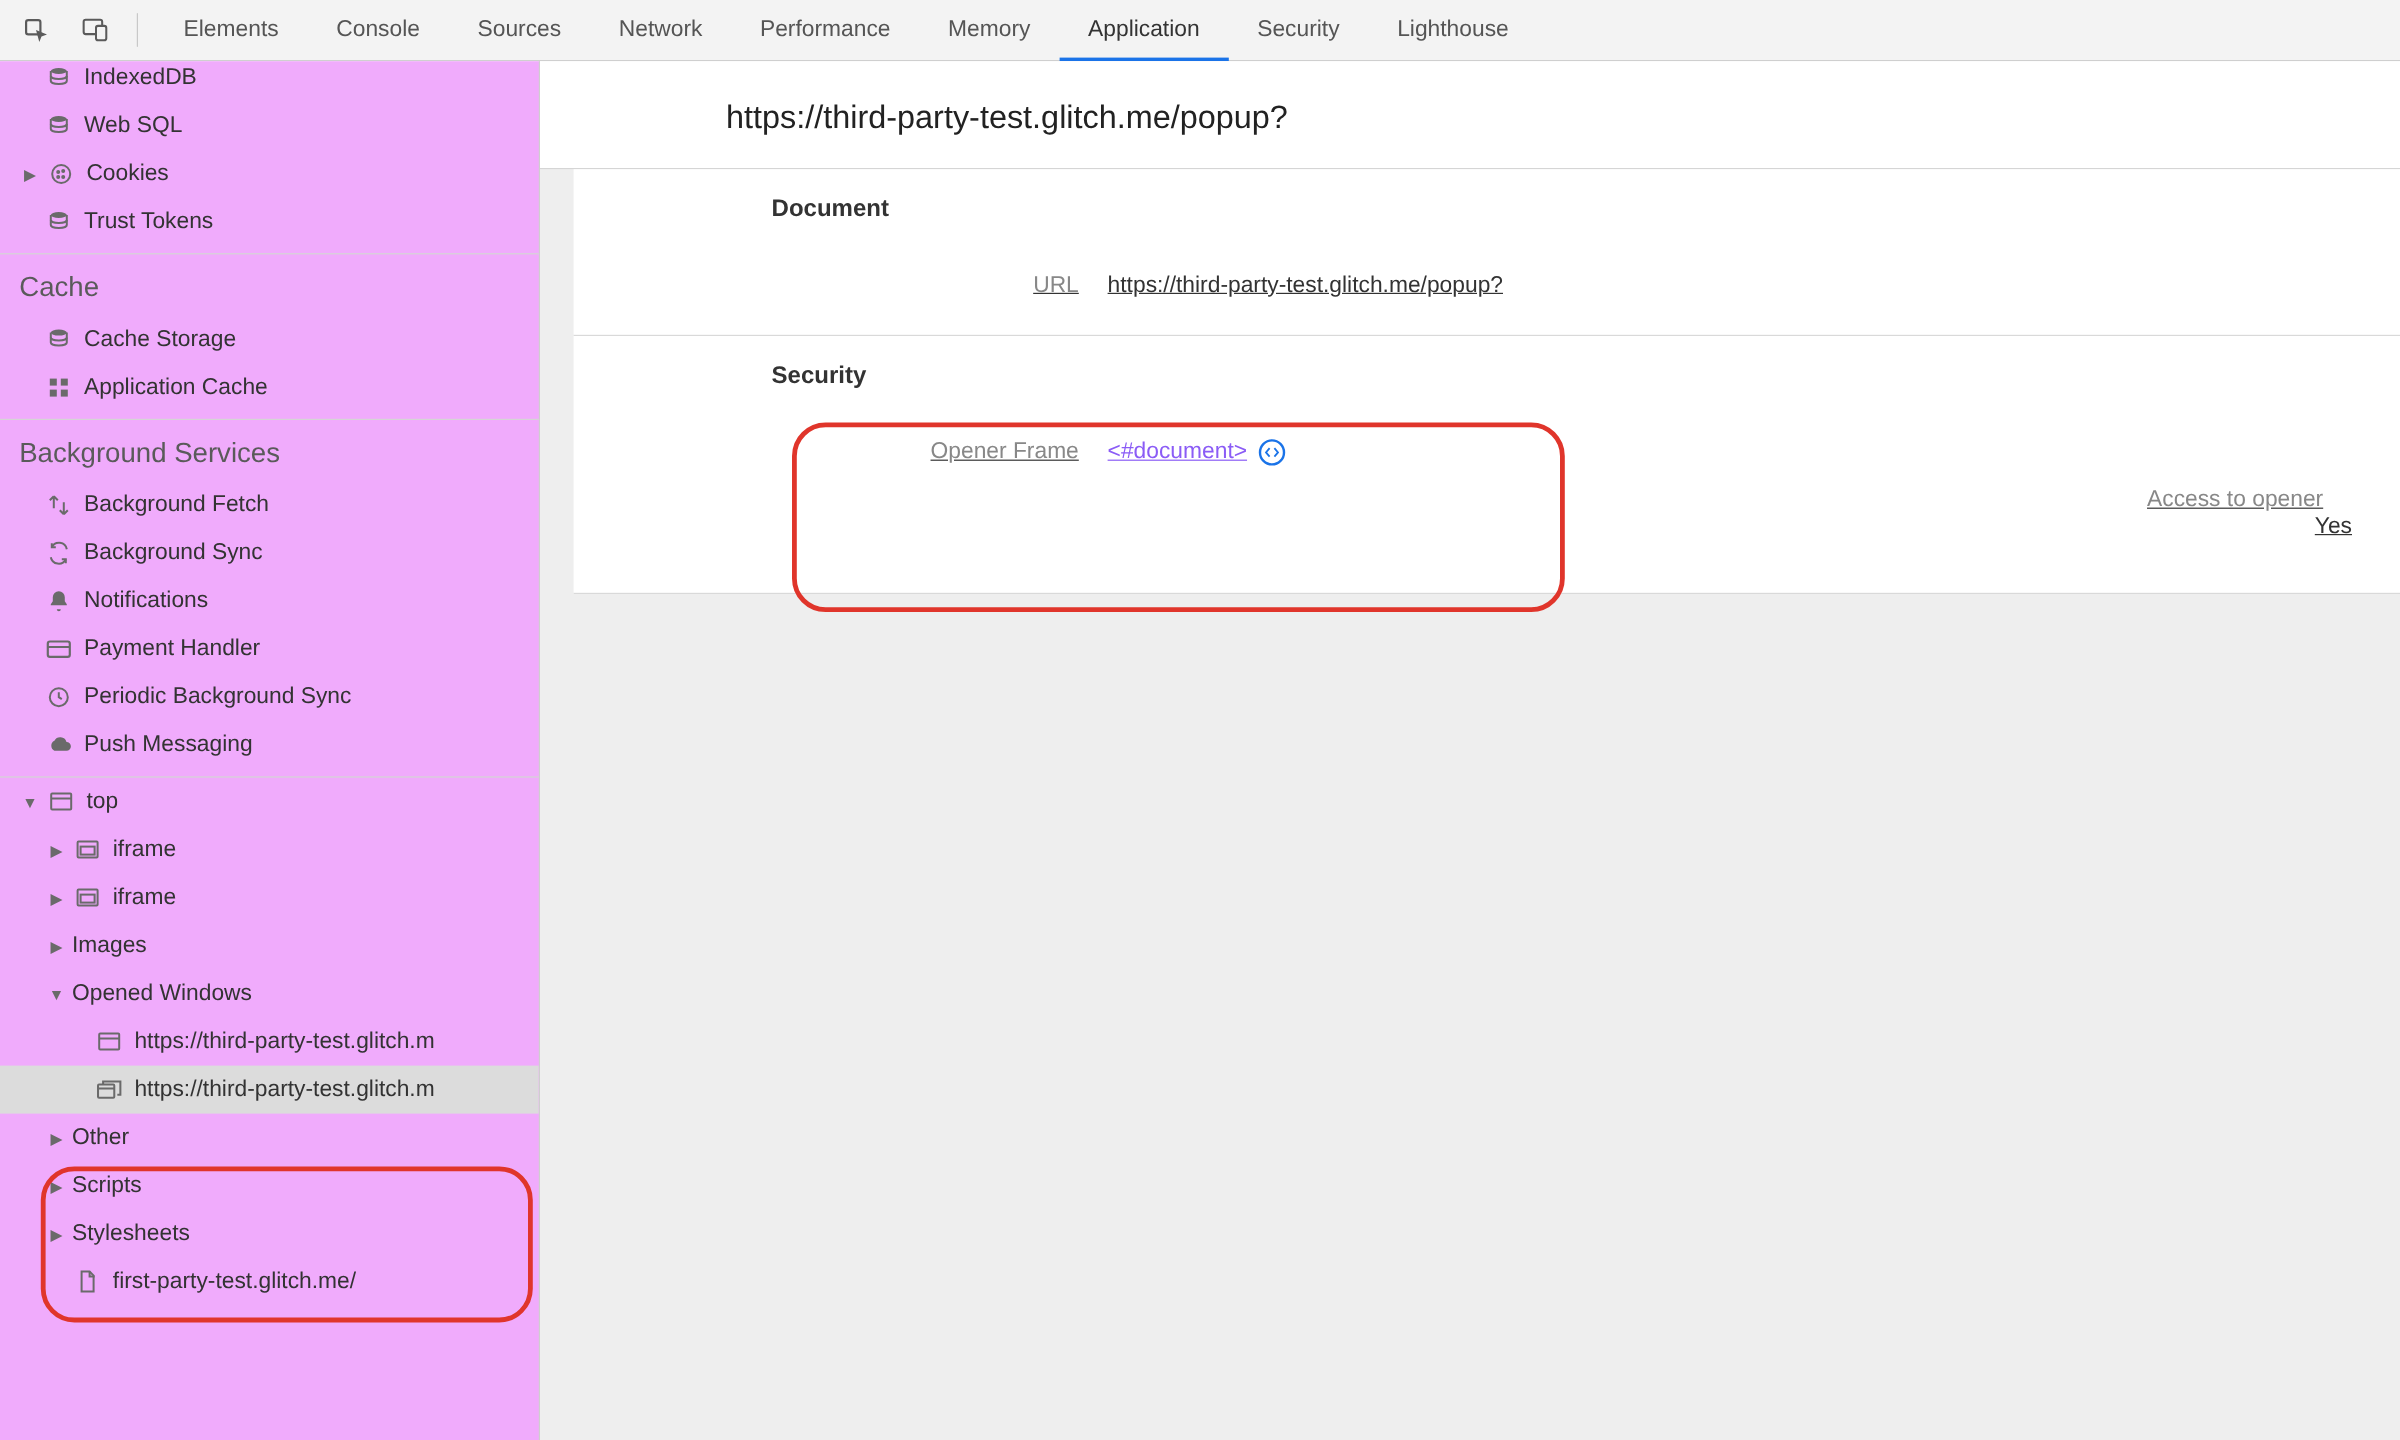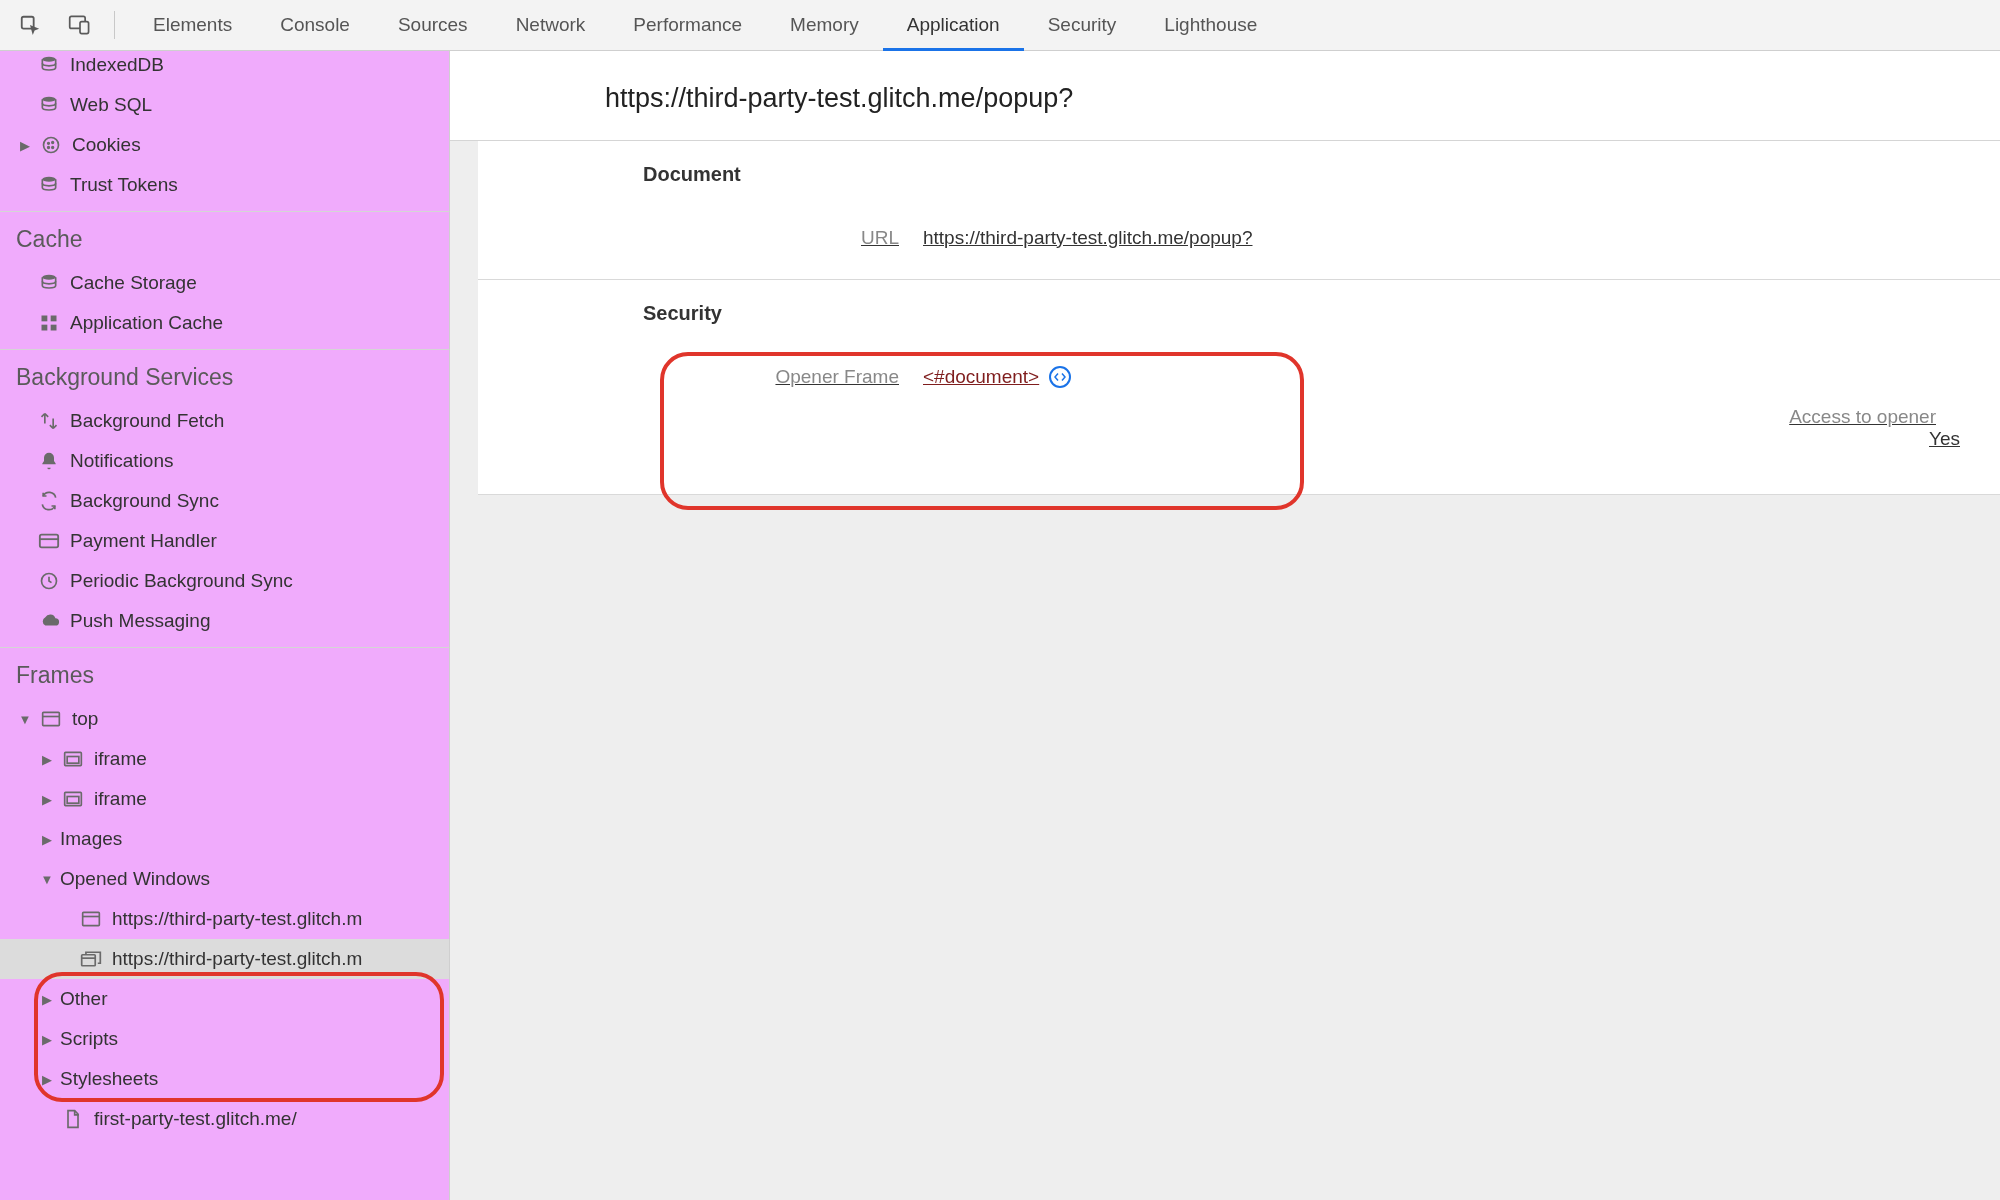--- a/index.html
+++ b/index.html
@@ -16,21 +16,21 @@
   .body { display:flex; height:calc(100% - 51px); }
   .sidebar { width:450px; background:#f0abfc; border-right:1px solid #cfcfcf; overflow:hidden; }
   .main { flex:1; background:#eee; display:flex; flex-direction:column; }
   .main-header { background:#fff; border-bottom:1px solid #d5d5d5; padding:32px 40px 26px 155px; font-size:27px; color:#222; }
   .section { background:#fff; padding:22px 40px 30px 165px; border-bottom:1px solid #d9d9d9; position:relative;margin-left:28px; }
   .section-title { position:absolute; left:165px; top:22px; font-weight:600; font-size:20px; color:#333; }
   .section-body { margin-top:40px; }
   .row { display:flex; align-items:flex-end; min-height:46px;text-decoration:underline; }
   .row .label { width:280px; text-align:right; padding-right:24px; color:#888; font-size:19px; }
   .row .value { color:#333; font-size:19px; }
-  .row .value a { color:#7f1d1d; text-decoration:underline; }
+  .row .value a { color:#8b5cf6; text-decoration:underline; }
   .link-inline { color:#1a73e8; text-decoration:underline; display:inline-flex; align-items:center; gap:6px;}
   .code-badge { display:inline-flex; width:22px; height:22px; border:2px solid #1a73e8; border-radius:50%; align-items:center; justify-content:center; font-size:13px; color:#1a73e8; margin-left:4px;}
   
   .group-title { padding:14px 16px 10px 16px; color:#5a5a5a; font-size:23px; }
   .tree { padding-bottom:6px; }
   .tree-item { display:flex; align-items:center; height:40px; padding-left:16px; color:#333; cursor:pointer; white-space:nowrap; overflow:hidden; }
   .tree-item.selected { background:#dcdcdc; }
   .tree-item .expander { width:18px; display:inline-flex; justify-content:center; color:#6a6a6a; font-size:13px; margin-right:4px;}
   .tree-item .spacer { display:inline-block; }
   .tree-item .icn { width:26px; display:inline-flex; justify-content:center; align-items:center; margin-right:8px; color:#6a6a6a;}
@@ -161,41 +161,41 @@
             <svg width="20" height="20" viewBox="0 0 24 24" fill="none" stroke="#6a6a6a" stroke-width="2">
               <path d="M7 3v12M7 3l-4 4M7 3l4 4"></path>
               <path d="M17 21V9M17 21l4-4M17 21l-4-4"></path>
             </svg>
           </span>
         <span class="txt">Background Fetch</span>
       </div>
       <div class="tree-item">
         <span class="spacer" style="width:20px;"></span>
         <span class="icn">
-            <svg width="20" height="20" viewBox="0 0 24 24" fill="#6a6a6a">
-              <path d="M12 2a6 6 0 0 0-6 6v4l-2 3v1h16v-1l-2-3V8a6 6 0 0 0-6-6z"></path>
-              <path d="M10 20a2 2 0 0 0 4 0"></path>
-            </svg>
-          </span>
-        <span class="txt">Notifications</span>
-      </div>
-      <div class="tree-item">
-        <span class="spacer" style="width:20px;"></span>
-        <span class="icn">
             <svg width="20" height="20" viewBox="0 0 24 24" fill="none" stroke="#6a6a6a" stroke-width="2">
               <path d="M20 8A8 8 0 0 0 5 6"></path>
               <path d="M4 16a8 8 0 0 0 15 2"></path>
               <path d="M5 2v4h4M19 22v-4h-4"></path>
             </svg>
           </span>
         <span class="txt">Background Sync</span>
       </div>
       <div class="tree-item">
         <span class="spacer" style="width:20px;"></span>
         <span class="icn">
+            <svg width="20" height="20" viewBox="0 0 24 24" fill="#6a6a6a">
+              <path d="M12 2a6 6 0 0 0-6 6v4l-2 3v1h16v-1l-2-3V8a6 6 0 0 0-6-6z"></path>
+              <path d="M10 20a2 2 0 0 0 4 0"></path>
+            </svg>
+          </span>
+        <span class="txt">Notifications</span>
+      </div>
+      <div class="tree-item">
+        <span class="spacer" style="width:20px;"></span>
+        <span class="icn">
             <svg width="22" height="20" viewBox="0 0 24 20" fill="none" stroke="#6a6a6a" stroke-width="2">
               <rect x="2" y="3" width="20" height="14" rx="2"></rect>
               <line x1="2" y1="8" x2="22" y2="8"></line>
             </svg>
           </span>
         <span class="txt">Payment Handler</span>
       </div>
       <div class="tree-item">
         <span class="spacer" style="width:20px;"></span>
         <span class="icn">
@@ -211,21 +211,20 @@
         <span class="icn">
             <svg width="22" height="20" viewBox="0 0 24 20" fill="#6a6a6a">
               <path d="M19 15a4 4 0 0 0 0-8 6 6 0 0 0-11-1 5 5 0 0 0 0 9z"></path>
             </svg>
           </span>
         <span class="txt">Push Messaging</span>
       </div>
     </div>
     <div class="sep"></div>
 
-    <div class="group-title">Frames</div>
     <div class="tree">
       <div class="tree-item">
         <span class="expander">▼</span>
         <span class="icn">
             <svg width="20" height="18" viewBox="0 0 24 20" fill="none" stroke="#6a6a6a" stroke-width="2">
               <rect x="2" y="2" width="20" height="16" rx="1"></rect>
               <line x1="2" y1="7" x2="22" y2="7"></line>
             </svg>
           </span>
         <span class="txt">top</span>

